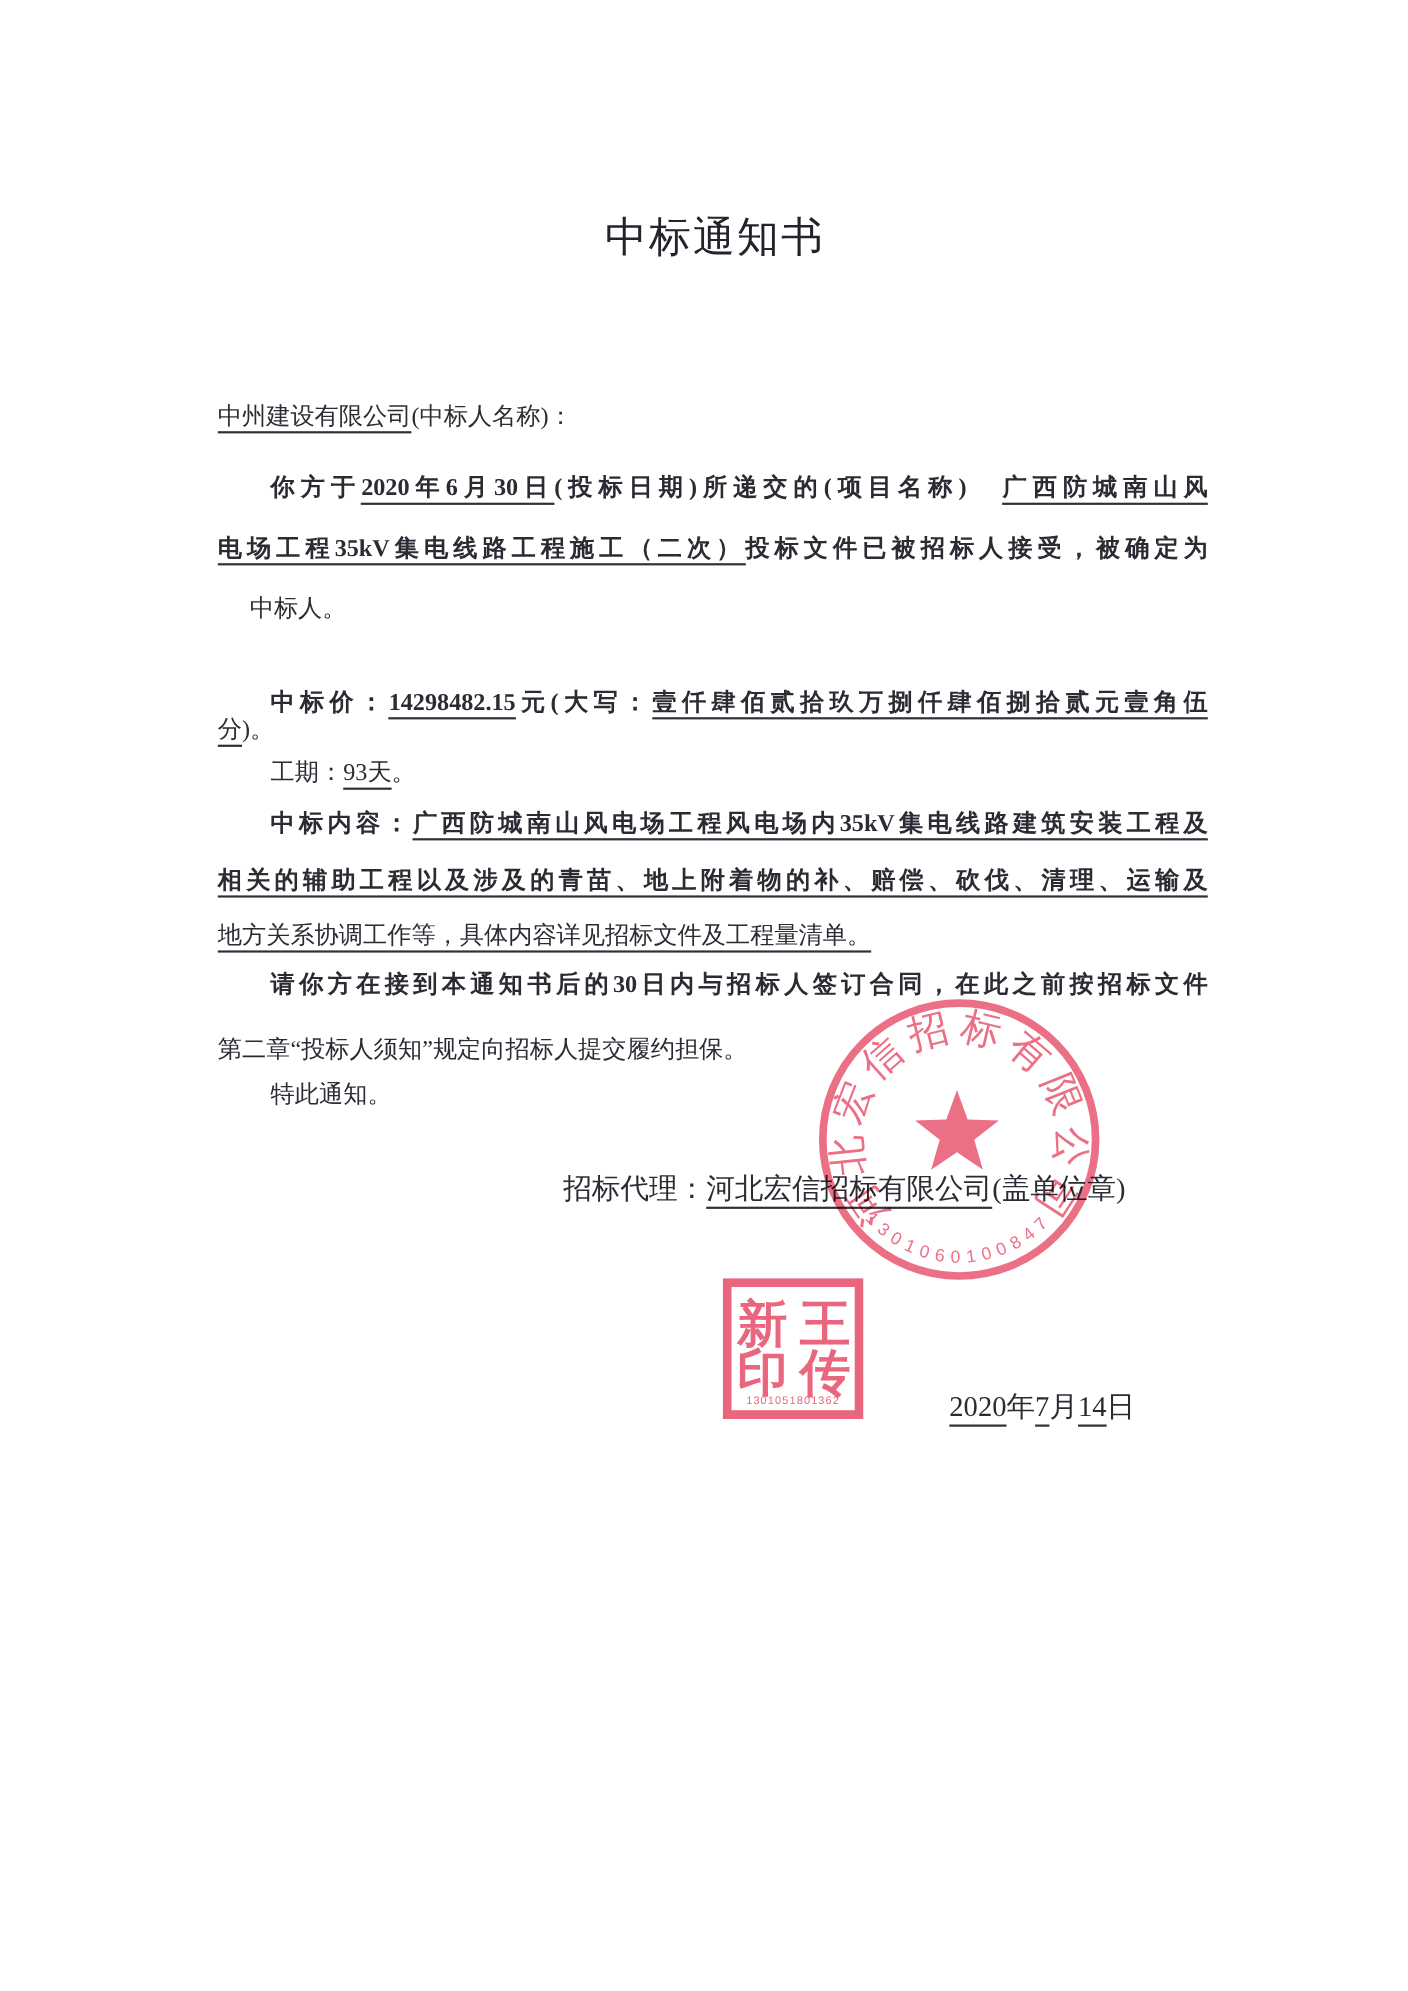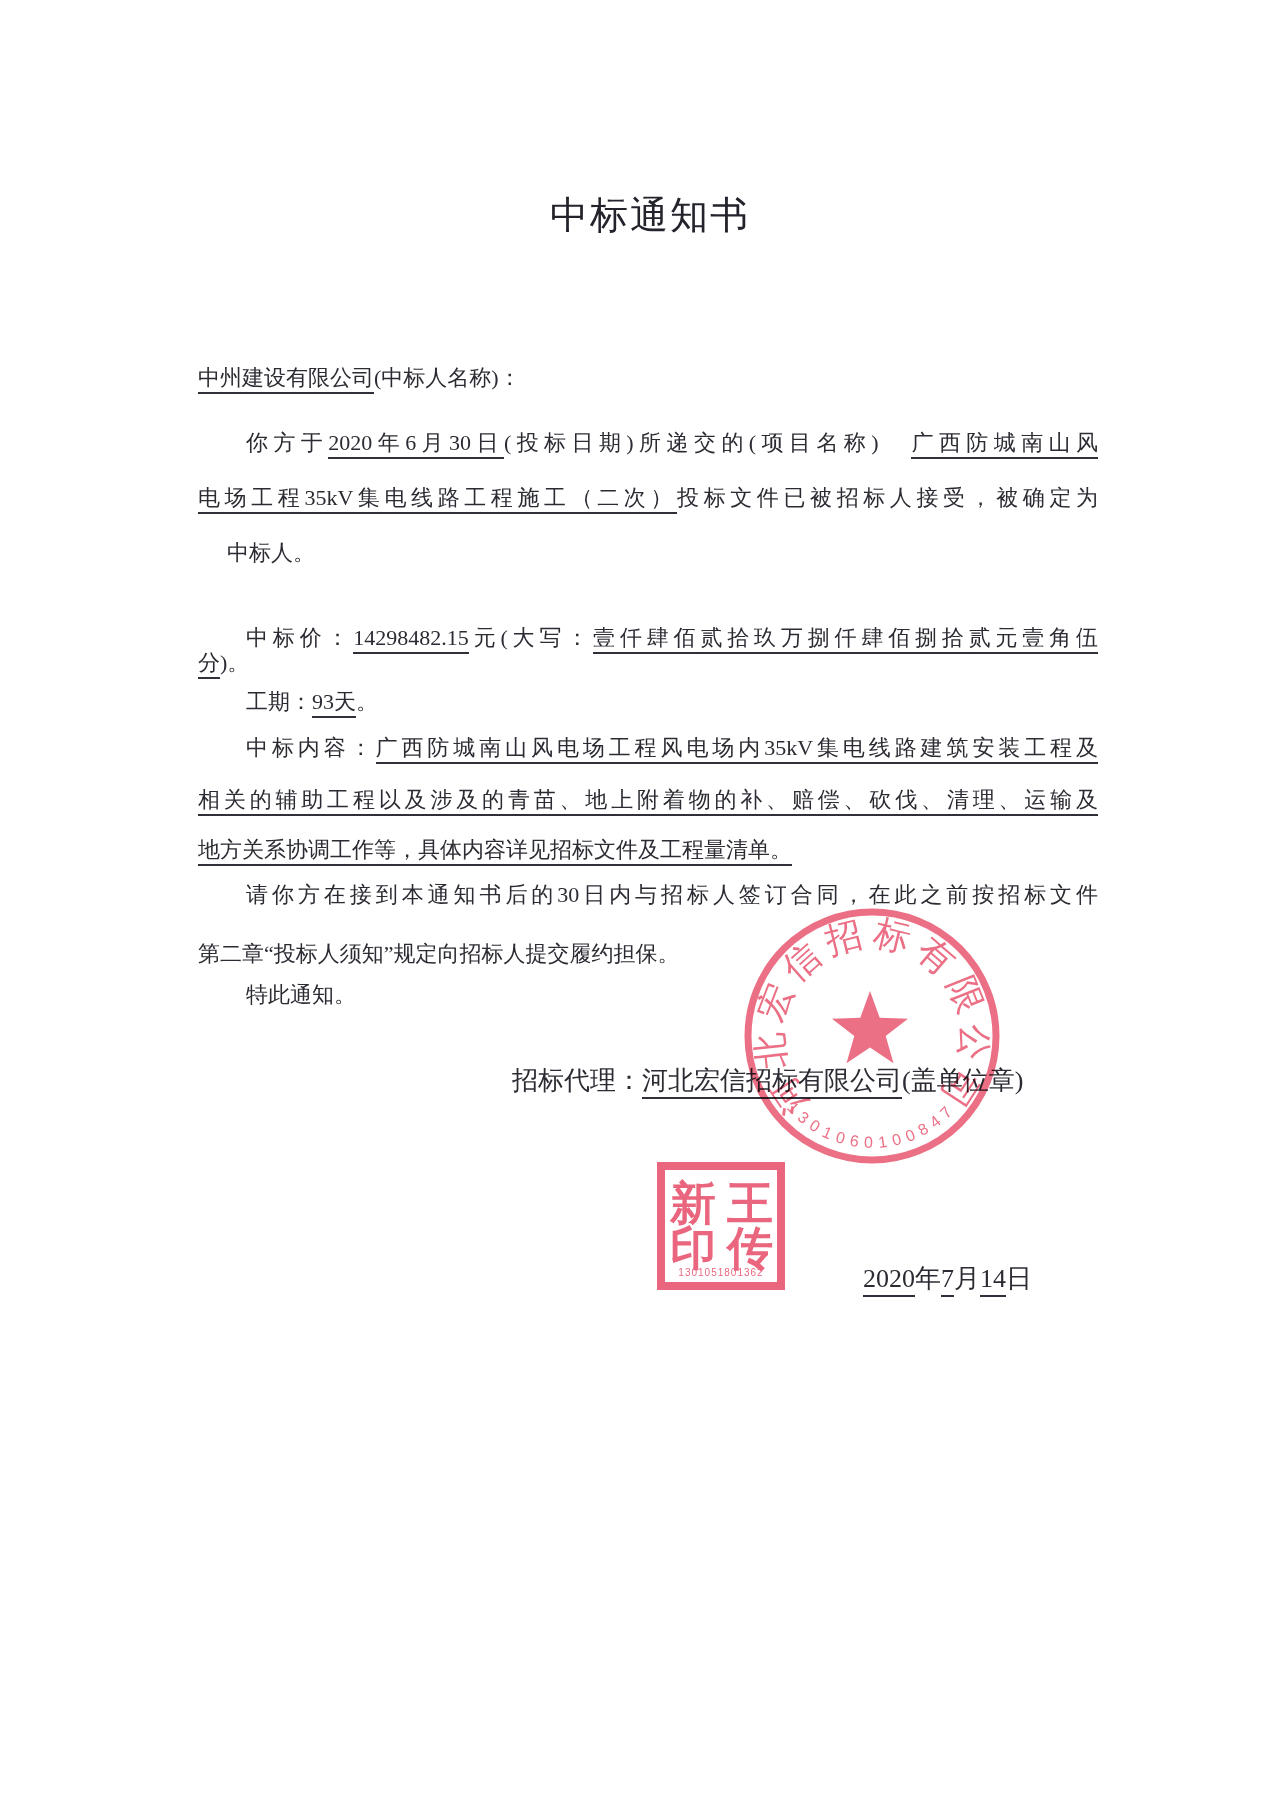--- a/index.html
+++ b/index.html
@@ -10,21 +10,21 @@
   }
   .title{
     position:absolute; top:190px; left:0; width:1300px; text-align:center;
     font-size:38px; letter-spacing:2px; color:#23232c;
   }
   .ln{
     position:absolute; left:198px; width:900px;
     font-size:22px; line-height:52px; color:#2b2b33;
   }
   .ind{ text-indent:48px; }
-  .j{ text-align:justify; text-align-last:justify; }
+  .j{ text-align:justify; text-align-last:justify;font-weight:bold; }
   .u{ border-bottom:2px solid #30303a; padding-bottom:2px; }
   .sig{ position:absolute; font-size:26px; line-height:52px; color:#2b2b33; }
   .gap-inline{ display:inline-block; width:45px; }
   .stamp{ position:absolute; mix-blend-mode:multiply; opacity:.85; }
   .wm{ position:absolute; left:918px; top:1724px; display:flex; align-items:center; gap:8px; }
   .wm-text{
     font-family:"Liberation Sans", sans-serif;
     font-size:34px; letter-spacing:1px; color:#f2f2f2;
     text-shadow:2px 2px 2px #b3b3b3, -1px -1px 1px #ffffff;
     white-space:nowrap;

